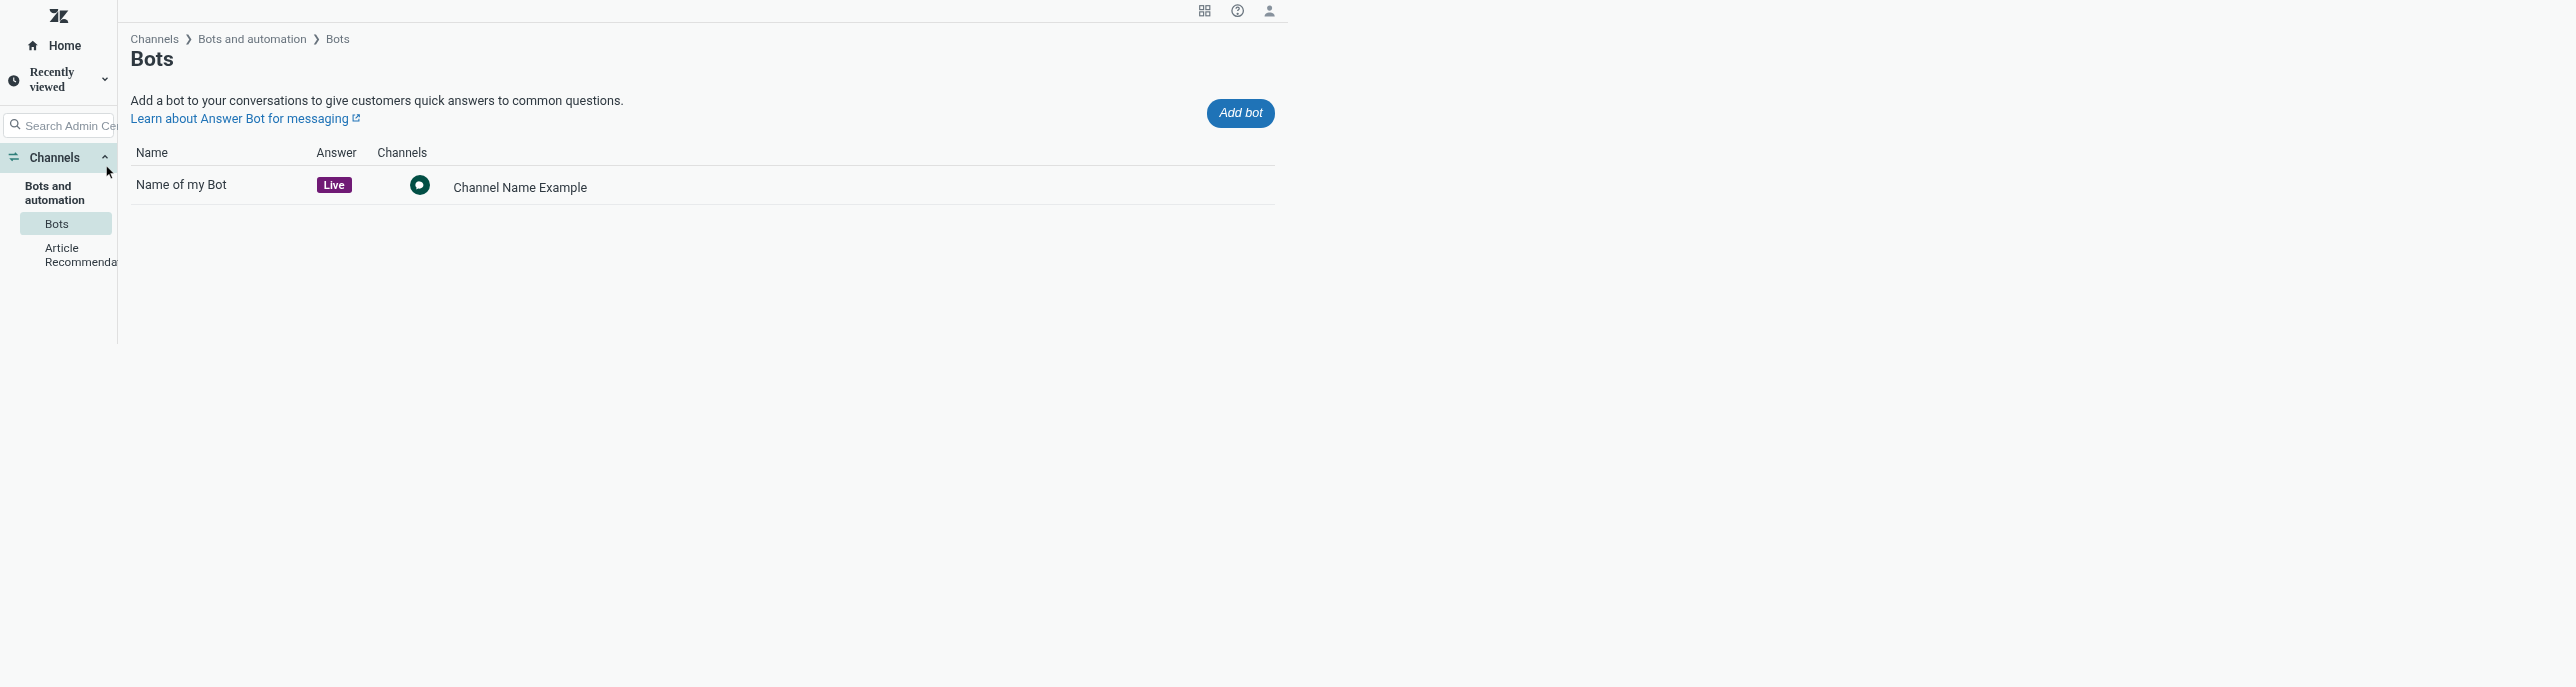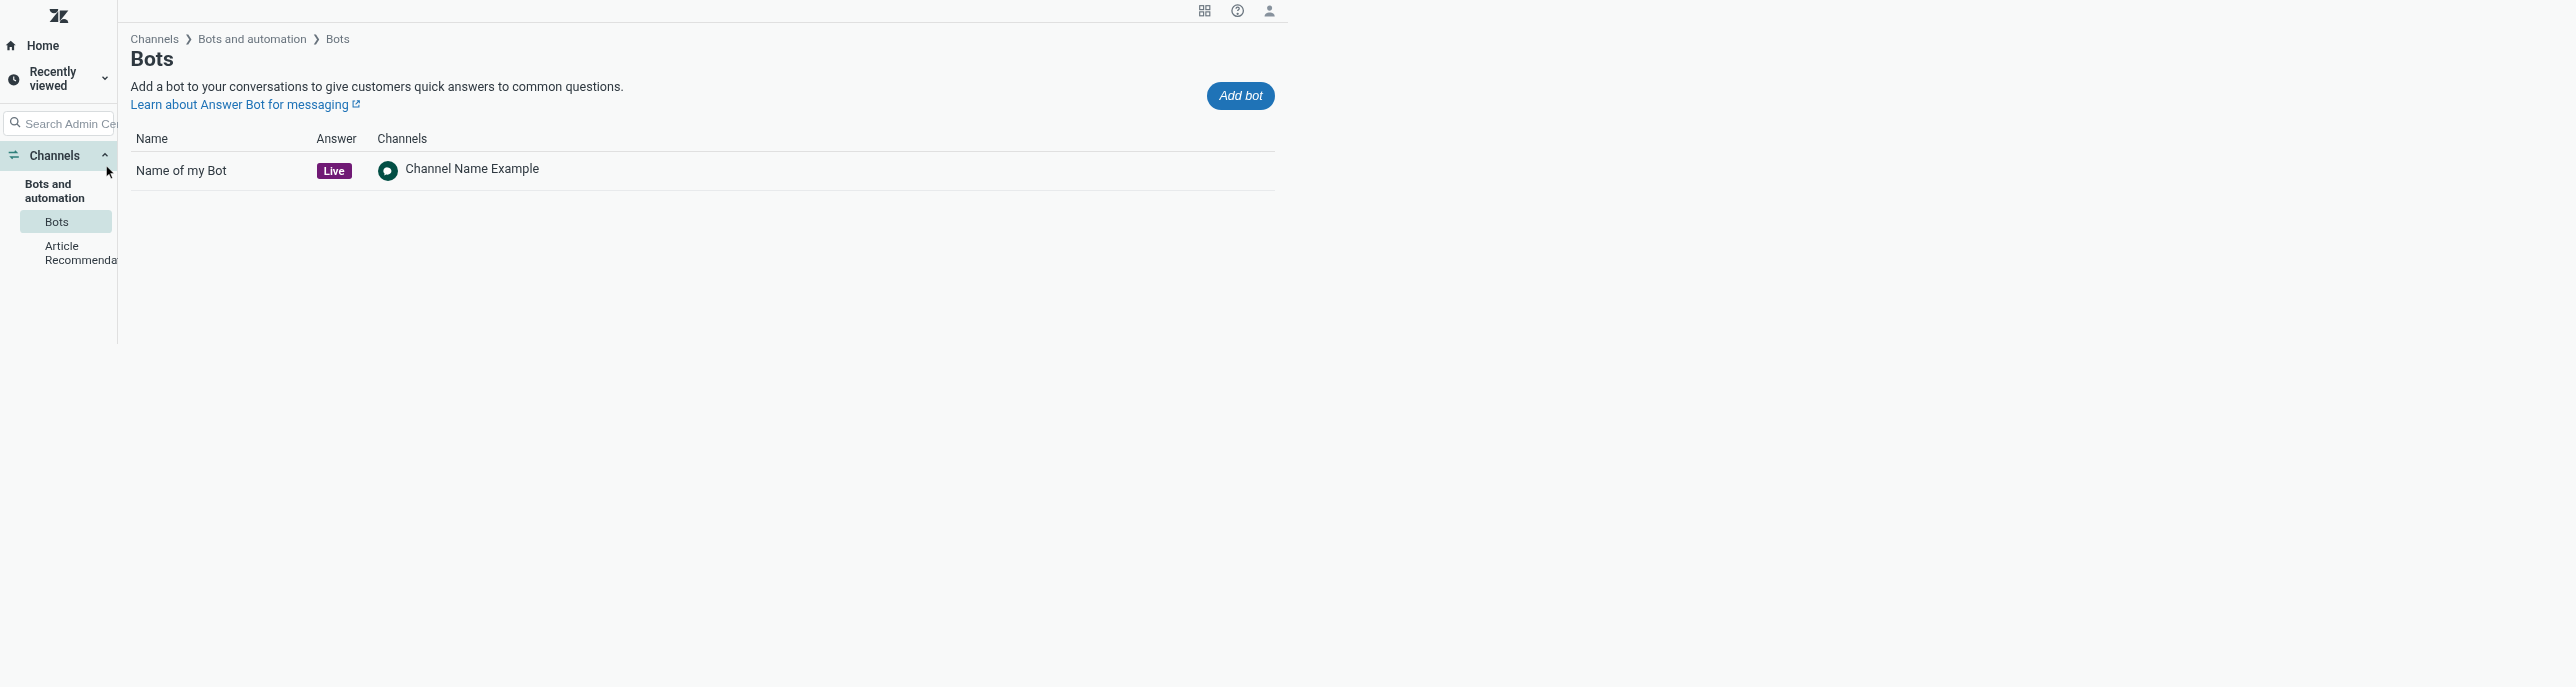--- a/index.html
+++ b/index.html
@@ -7,23 +7,23 @@
   body { width: 1288px; height: 344px; overflow: hidden; }
 
   .app { display: flex; height: 100%; }
 
   
   .sidebar { width: 118px; background: #f8f9f9; border-right: 0.9px solid #e0e0e0; display: flex; flex-direction: column; }
   .logo-row { height: 21.6px; display: flex; justify-content: center; align-items: center; margin-top: 5.4px; }
   .nav-section { margin-top: 1.8px; }
   .nav-item { display: flex; align-items: center; padding: 6.3px 7.2px; gap: 9px; cursor: pointer; font-weight: 600; font-size: 12px; color: #2f3941; }
   .nav-item .icon { width: 16px; display: flex; justify-content: center; }
-  .nav-item.home { padding-left: 3px; margin-top: 3.6px; gap: 8px; }
+  .nav-item.home { padding-left: 25px; margin-top: 3.6px; gap: 8px; }
   .nav-item.recent { padding-left: 7.2px; justify-content: space-between; }
-  .nav-item.recent .left { display: flex; align-items: center; gap: 9px; }
+  .nav-item.recent .left { display: flex; align-items: center; gap: 9px; font-family: Liberation Serif, serif; }
   .divider { height: 0.9px; background: #e0e0e0; margin: 3.6px 0 3.6px 0; }
 
   .search-box { margin: 3.6px 2.7px 5.4px 2.7px; }
   .search-input-wrap { display: flex; align-items: center; border: 0.9px solid #d8dcde; border-radius: 3.6px; padding: 3.6px 5.4px; background: #fff; gap: 3.6px; }
   .search-input { border: none; outline: none; font-size: 11.7px; flex: 1; color: #2f3941; background: transparent; }
   .search-input::placeholder { color: #87929d; }
 
   .nav-group-header { display: flex; align-items: center; justify-content: space-between; padding: 6.3px 7.2px; background: #cee2e2; cursor: pointer; font-weight: 600; font-size: 12px; }
   .nav-group-header .left { display: flex; align-items: center; gap: 9px; }
 
@@ -37,37 +37,37 @@
   .main { flex: 1; display: flex; flex-direction: column; position: relative; }
   .topbar { height: 22.5px; border-bottom: 0.9px solid #e0e0e0; display: flex; justify-content: flex-end; align-items: center; gap: 14.4px; padding-right: 9px; background: #f8f9f9; }
   .topbar .icon-btn { width: 18px; height: 18px; display: flex; align-items: center; justify-content: center; cursor: pointer; color: #68737d; }
 
   .content { padding: 9px 12.6px 0 12.6px; flex: 1; background: #f8f9f9; overflow: hidden; }
   .breadcrumb { font-size: 11.7px; color: #68737d; display: flex; align-items: center; gap: 5.4px; }
   .breadcrumb .crumb { cursor: pointer; }
   .breadcrumb .sep { font-size: 10px; }
 
   .page-title { font-size: 21px; font-weight: 700; margin-top: 1.8px; color: #2f3941; }
-  .header-row { display: flex; justify-content: space-between; align-items: center; margin-top: 7px; }
+  .header-row { display: flex; justify-content: space-between; align-items: flex-end; margin-top: 21px; }
   .desc { font-size: 12.6px; color: #2f3941; max-width: 505px; line-height: 1.4; }
   .desc a { color: #1f73b7; text-decoration: none; }
   .ext-icon { display: inline-block; margin-left: 1.8px; }
   .add-btn { background: #1f73b7; color: #fff; border: none; border-radius: 14px; padding: 7.2px 12.6px; font-size: 12.6px; cursor: pointer; font-weight: 500; font-style: italic; }
 
   
   .table { margin-top: 12.6px; }
   .thead { display: flex; font-weight: 400; font-size: 12px; color: #2f3941; border-bottom: 0.9px solid #e0e0e0; padding: 5.4px 0; }
   .col-name { flex: 0 0 186px; padding-left: 5.4px; }
   .col-status { flex: 0 0 61px; }
   .col-channels { flex: 1; }
   .trow { display: flex; align-items: center; border-bottom: 0.9px solid #e8eaec; padding: 9px 0; font-size: 12.6px; color: #2f3941; cursor: pointer; }
   .badge { display: inline-block; padding: 1.8px 7.2px; border-radius: 2.7px; font-size: 11.3px; font-weight: 600; color: #fff; }
   .badge.live { background: #701a75; }
   .badge.draft { background: #87929d; }
-  .channel-cell { display: flex; align-items: flex-start; gap: 8px; }
+  .channel-cell { display: flex; align-items: flex-end; gap: 24px; margin-left: 32px; }
   .channel-icon { width: 20px; height: 20px; border-radius: 50%; background: #024f45; display: flex; align-items: center; justify-content: center; }
   .channel-icon svg { fill: #fff; }
   .no-channels { color: #68737d; }
 
   
   .cursor { position: absolute; left: 106px; top: 166px; pointer-events: none; font-size: 11.7px; color: #000; }
 </style>
 </head>
 <body>
 

